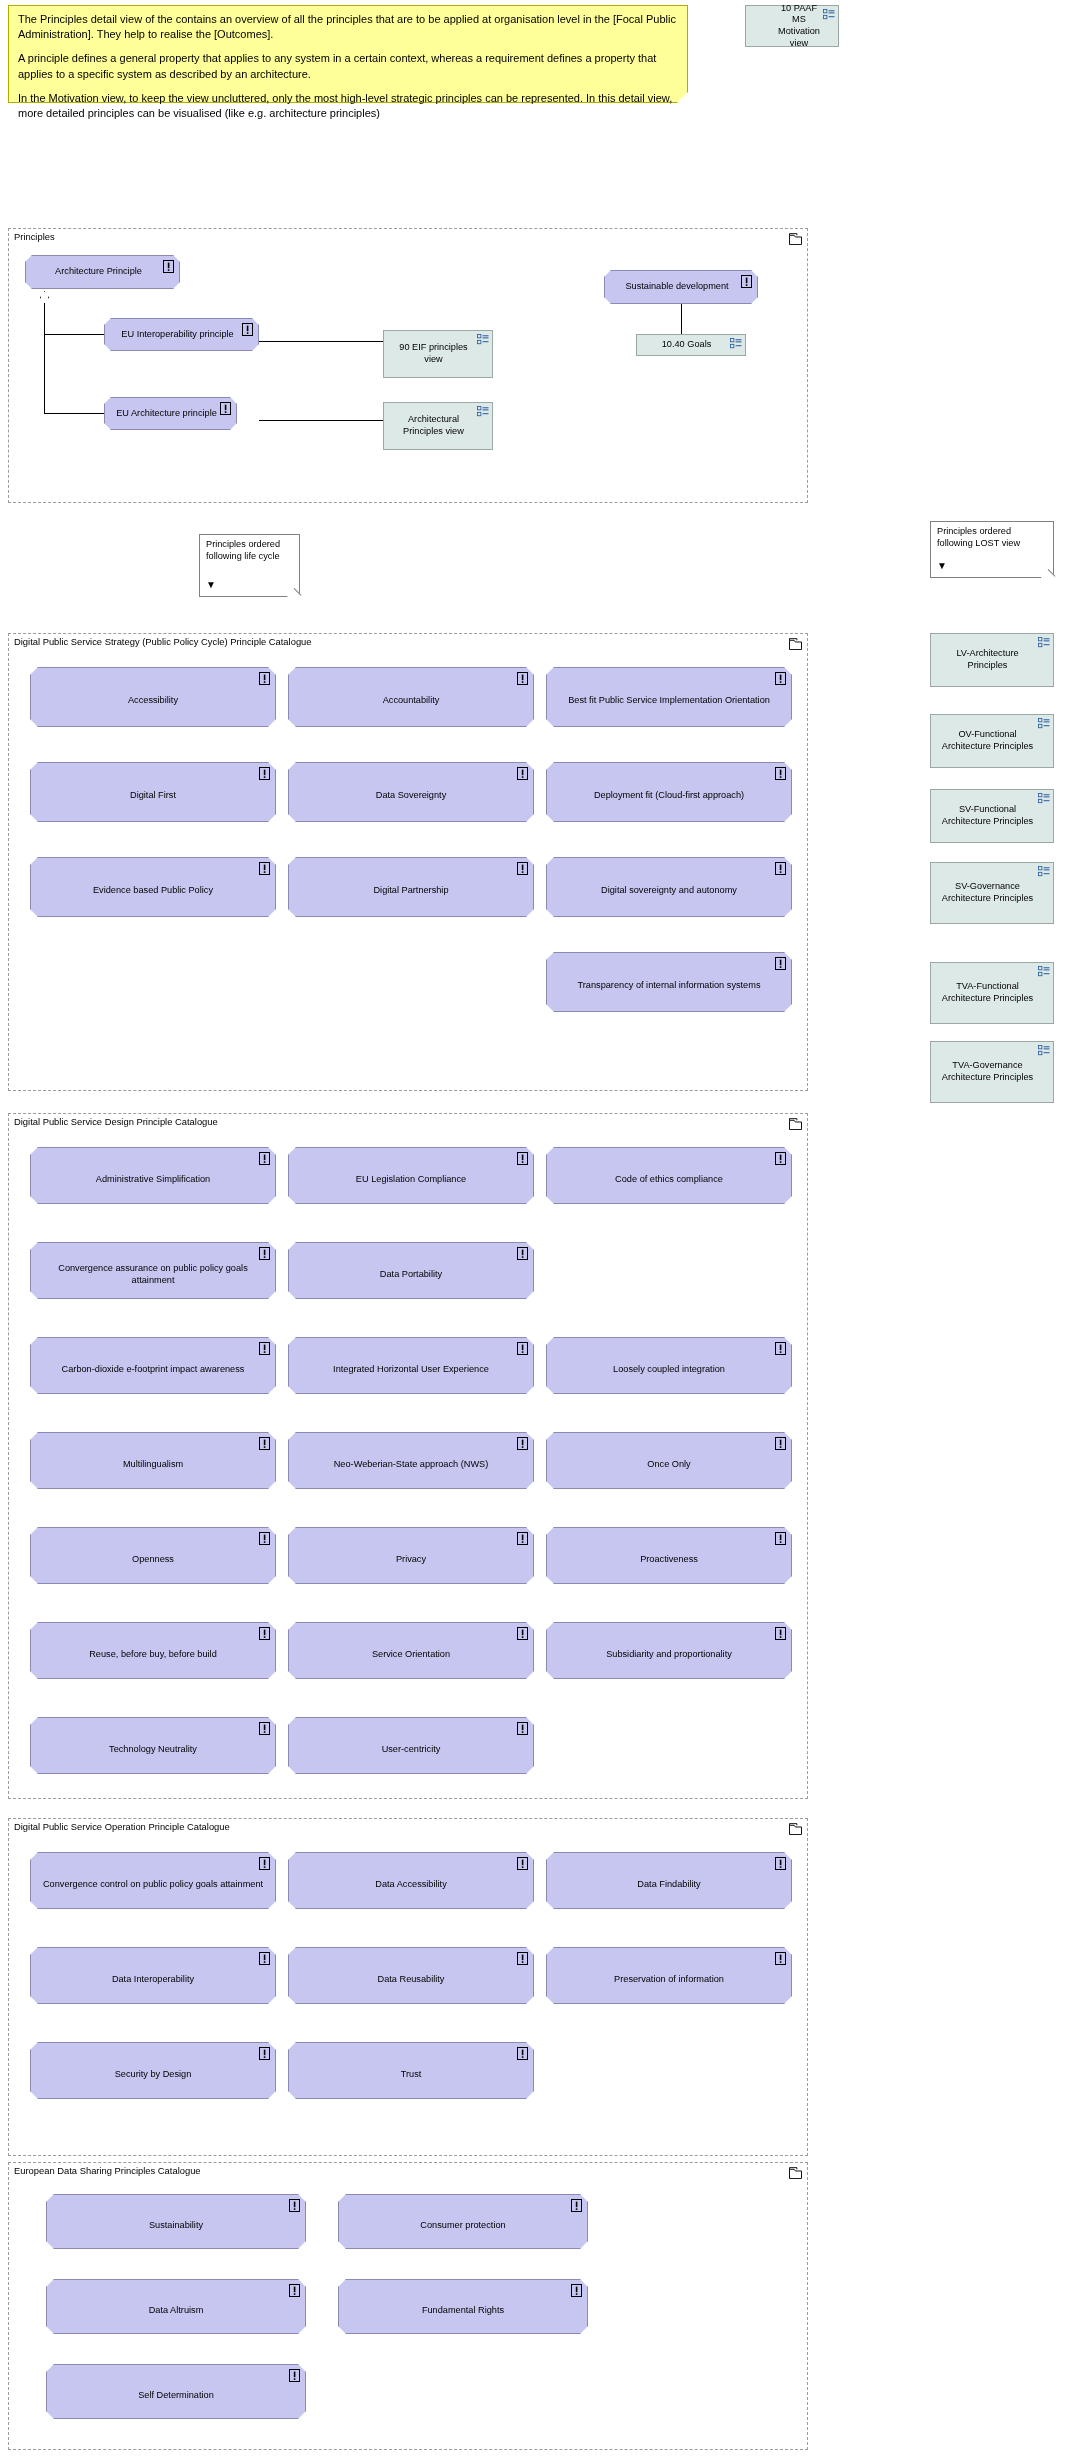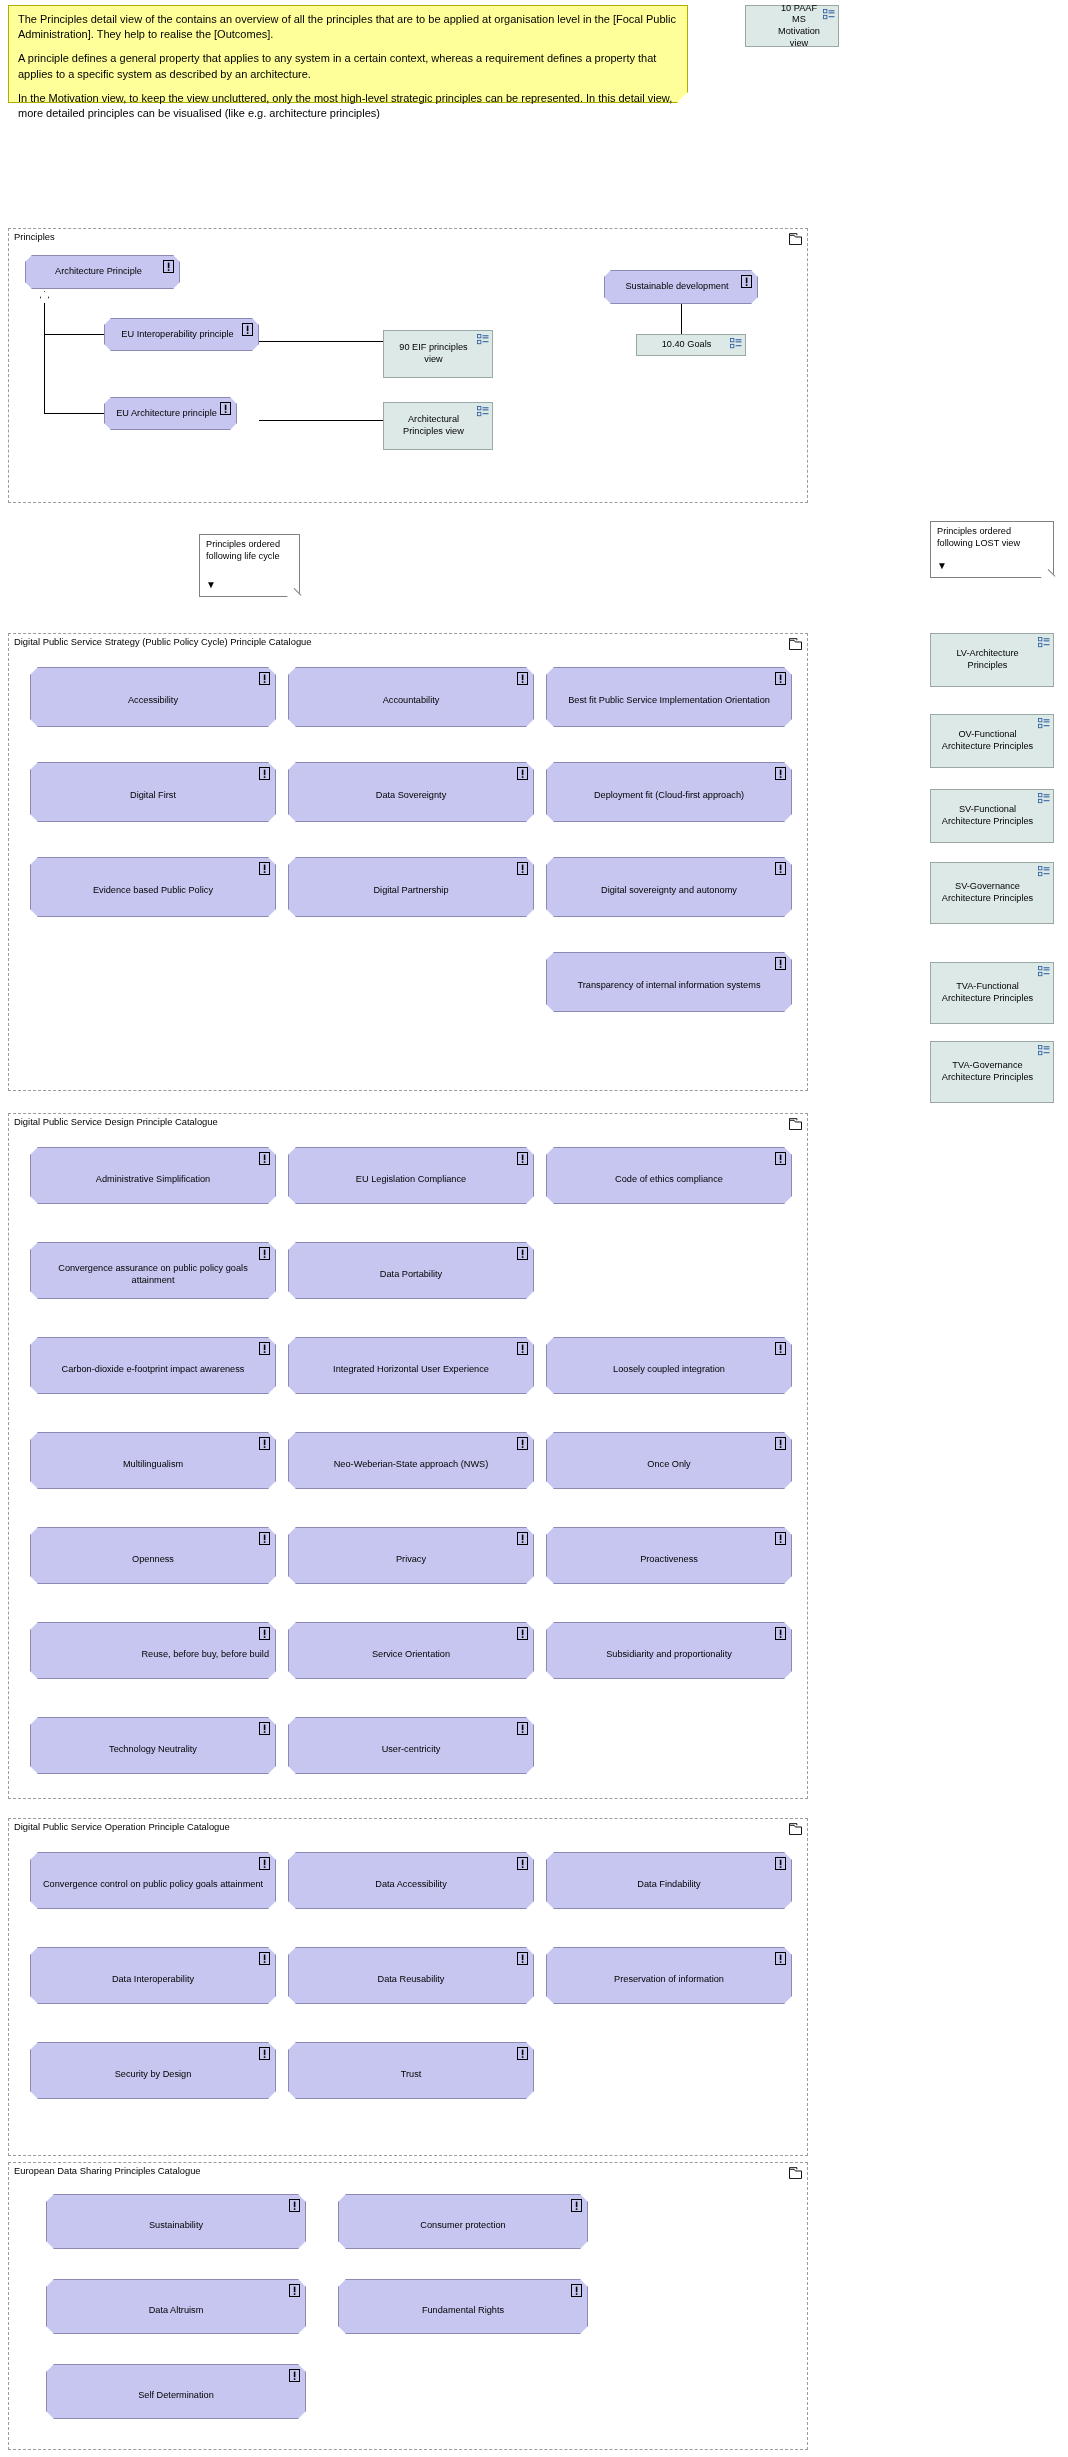--- a/index.html
+++ b/index.html
@@ -543,21 +543,21 @@
       </svg>
     </div>
     <div class="catprin" style="left: 546px; top: 1527px; width: 246px; height: 57px;">
       <span class="p-label">Proactiveness</span>
       <svg class="pr-icon" viewBox="0 0 11 13">
   <rect x="0.5" y="0.5" width="10" height="12" fill="none" stroke="#000"></rect>
   <rect x="4.8" y="2.6" width="1.6" height="5.6" fill="#000"></rect>
   <rect x="4.8" y="9.3" width="1.6" height="1.6" fill="#000"></rect>
       </svg>
     </div>
-    <div class="catprin" style="left: 30px; top: 1622px; width: 246px; height: 57px; text-align: right;">
+    <div class="catprin" style="left: 30px; top: 1622px; width: 246px; height: 57px;">
       <span class="p-label">Reuse, before buy, before build</span>
       <svg class="pr-icon" viewBox="0 0 11 13">
   <rect x="0.5" y="0.5" width="10" height="12" fill="none" stroke="#000"></rect>
   <rect x="4.8" y="2.6" width="1.6" height="5.6" fill="#000"></rect>
   <rect x="4.8" y="9.3" width="1.6" height="1.6" fill="#000"></rect>
       </svg>
     </div>
     <div class="catprin" style="left: 288px; top: 1622px; width: 246px; height: 57px;">
       <span class="p-label">Service Orientation</span>
       <svg class="pr-icon" viewBox="0 0 11 13">

